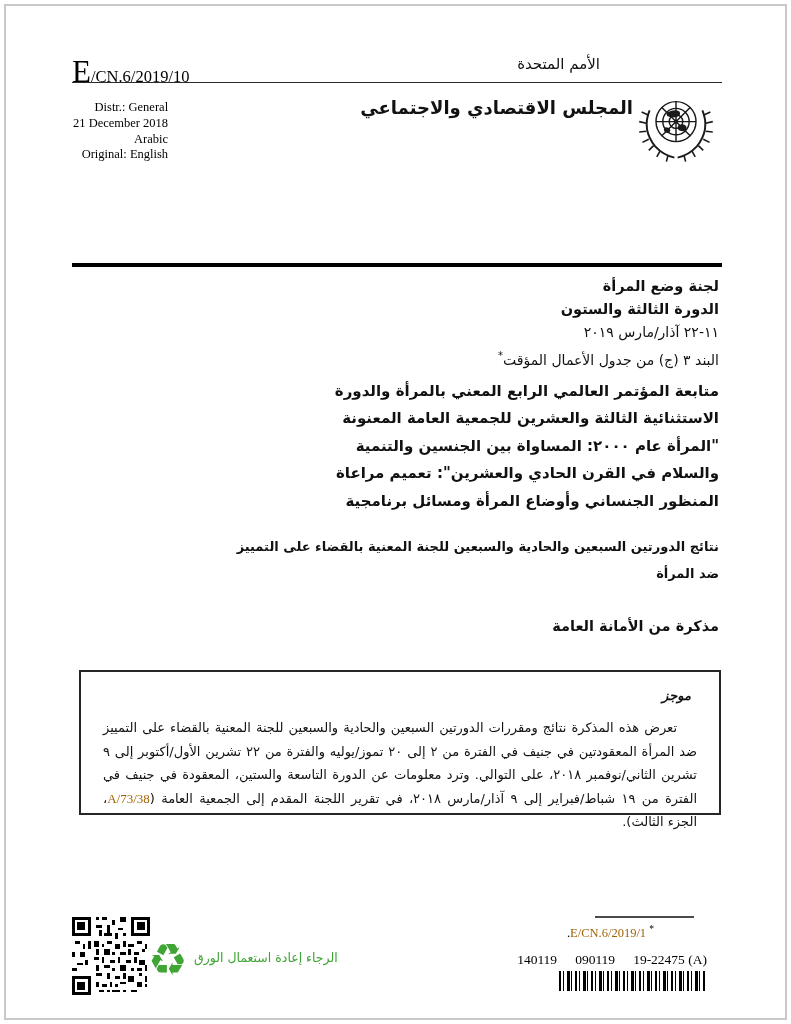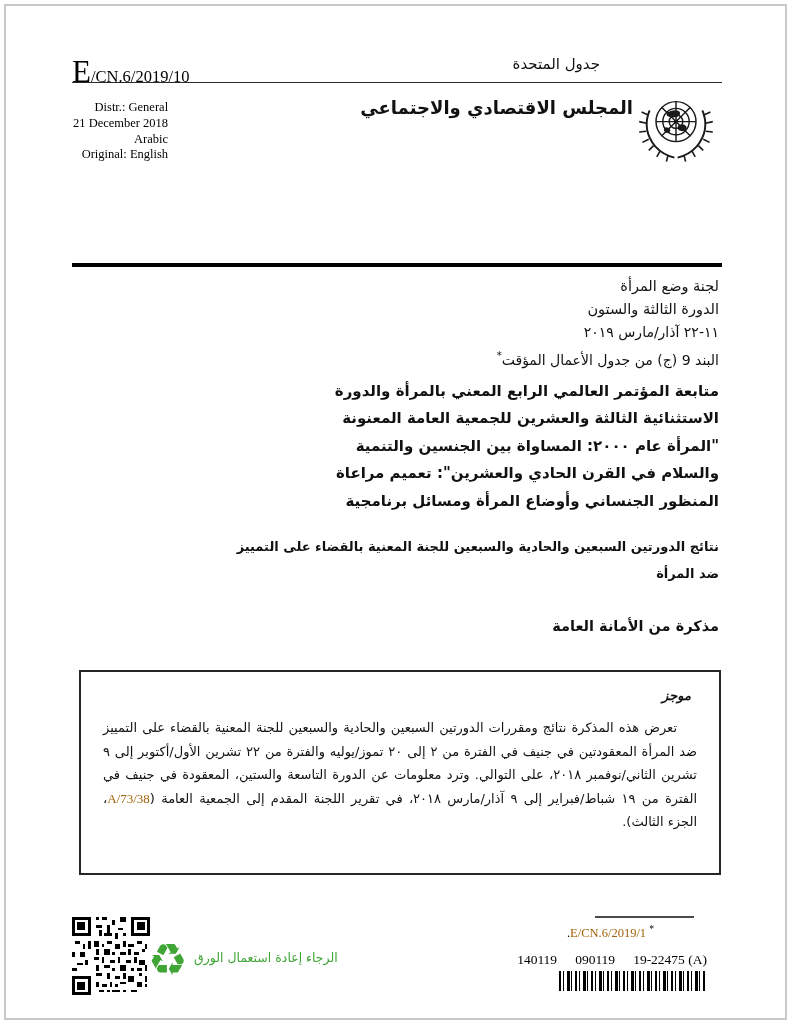--- a/index.html
+++ b/index.html
@@ -19,28 +19,28 @@
   .doc-symbol .rest { font-size:16.5px; }
   .un-label { position:absolute; top:55px; right:191px; font-size:15px; direction:rtl; }
   .header-rule { position:absolute; left:72px; top:82px; width:650px; height:1.3px; background:#2a2a2a; }
   .council-title { position:absolute; top:97px; right:158px; font-size:18px; font-weight:bold; direction:rtl; white-space:nowrap; }
   .emblem { position:absolute; left:636px; top:91px; }
   .distr-block { position:absolute; left:73px; top:100px; font-family:"Liberation Serif", serif; font-size:12.5px; line-height:15.8px; color:#000;text-align:right; }
   .thick-rule { position:absolute; left:72px; top:263px; width:650px; height:4px; background:#000; }
   
   .session-block { position:absolute; right:72px; top:275px; direction:rtl; text-align:right; }
   .session-block .ln { font-size:14px; line-height:23px; }
-  .session-block .ln.bold { font-weight:normal; font-size:14.5px; }
+  .session-block .ln.bold { font-weight:bold; font-size:14.5px; }
   .session-block sup { font-size:10px; }
   .agenda-title { margin-top:6px; font-size:15px; font-weight:bold; line-height:27.5px; white-space:pre-line;margin-left:7px; }
   
   .doc-title { position:absolute; right:72px; top:533px; max-width:650px; direction:rtl; text-align:right; font-size:13px; font-weight:bold; line-height:27px; white-space:pre-line; }
   .doc-subtitle { position:absolute; right:72px; top:618px; direction:rtl; font-size:14.5px; font-weight:bold; }
   
-  .summary-box { position:absolute; left:79px; top:670px; width:642px; height:205px; border:2px solid #262626; background:#fff; }
+  .summary-box { position:absolute; left:79px; top:670px; width:642px; height:145px; border:2px solid #262626; background:#fff; }
   .summary-label { position:absolute; top:16px; right:28px; font-size:13px; font-weight:bold; font-style:italic; direction:rtl; }
   .summary-text { position:absolute; top:44px; right:22px; left:22px; direction:rtl; text-align:justify; font-size:13px; line-height:23.5px; text-indent:20px; }
   .link { color:#a16207; text-decoration:none; font-family:"Liberation Serif", serif; }
   
   .footnote-rule { position:absolute; right:97px; top:916px; width:99px; height:1.5px; background:#4a4a4a; }
   .footnote { position:absolute; right:137px; top:924px; direction:rtl; font-family:"Liberation Serif", serif; font-size:12.5px; color:#000; }
   .footnote sup { font-size:9.5px; }
   
   .print-codes { position:absolute; right:84px; top:952px; direction:ltr; font-family:"Liberation Serif", serif; font-size:13.5px; color:#000; white-space:nowrap; }
   .print-codes span { margin-left:18px; }
@@ -59,21 +59,21 @@
 </style>
 </head>
 <body>
 
 <div class="page">
   <div class="page-frame"></div>
 
   <div class="doc-symbol">
     <span class="big-e">E</span><span class="rest">/CN.6/2019/10</span>
   </div>
-  <div class="un-label">جدول المتحدة</div>
+  <div class="un-label">الأمم المتحدة</div>
   <div class="header-rule"></div>
   <div class="council-title">المجلس الاقتصادي والاجتماعي</div>
 
   <div class="emblem">
     <svg width="80" height="74" viewBox="0 0 100 92">
       <g fill="none" stroke="#1a1a1a" stroke-width="1.8">
         <circle cx="50" cy="38" r="25"></circle>
         <circle cx="50" cy="38" r="16.5"></circle>
         <circle cx="50" cy="38" r="8.5"></circle>
         <line x1="25" y1="38" x2="75" y2="38"></line>
@@ -116,21 +116,21 @@
     <div>Arabic</div>
     <div>Original: English</div>
   </div>
 
   <div class="thick-rule"></div>
 
   <div class="session-block">
     <div class="ln bold">لجنة وضع المرأة</div>
     <div class="ln bold">الدورة الثالثة والستون</div>
     <div class="ln">١١-٢٢ آذار/مارس ٢٠١٩</div>
-    <div class="ln"><span>البند 9 (ج) من جدول الأعمال المؤقت</span><sup>*</sup></div>
+    <div class="ln"><span>البند ٣ (ج) من جدول الأعمال المؤقت</span><sup>*</sup></div>
     <div class="agenda-title">متابعة المؤتمر العالمي الرابع المعني بالمرأة والدورة
 الاستثنائية الثالثة والعشرين للجمعية العامة المعنونة
 "المرأة عام ٢٠٠٠: المساواة بين الجنسين والتنمية
 والسلام في القرن الحادي والعشرين": تعميم مراعاة
 المنظور الجنساني وأوضاع المرأة ومسائل برنامجية</div>
   </div>
 
   <div class="doc-title">نتائج الدورتين السبعين والحادية والسبعين للجنة المعنية بالقضاء على التمييز
 ضد المرأة</div>
   <div class="doc-subtitle">مذكرة من الأمانة العامة</div>

